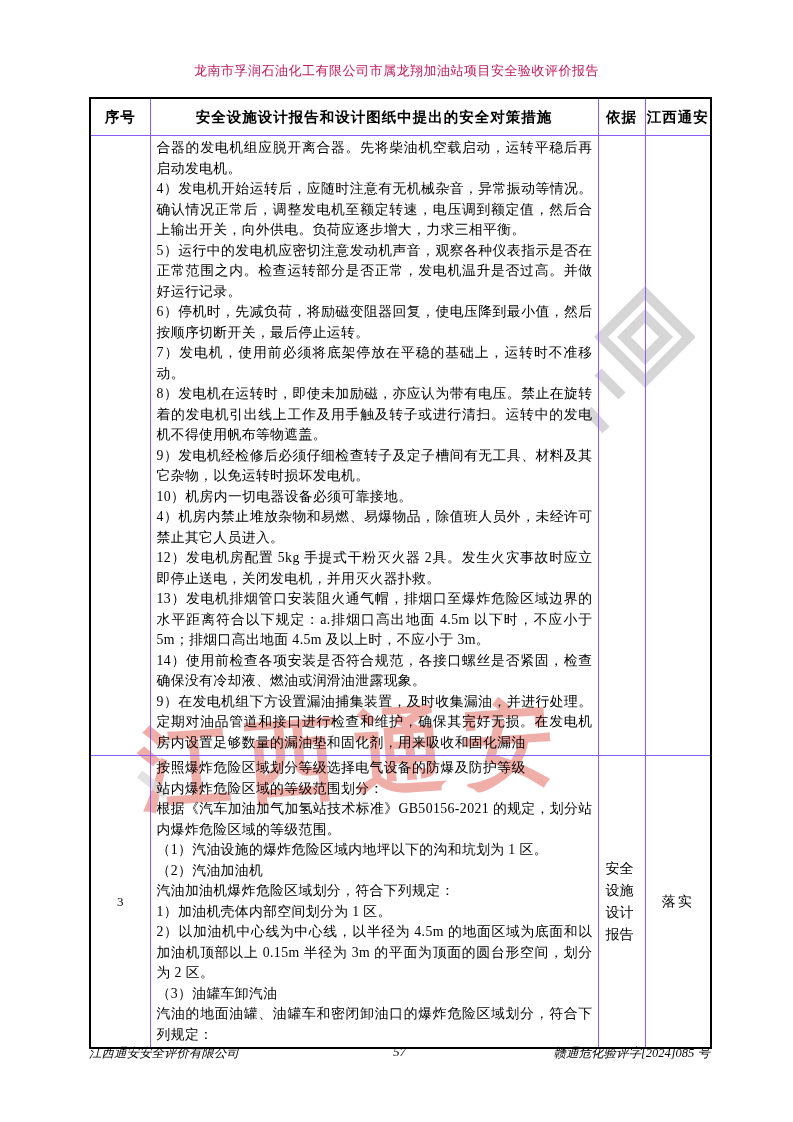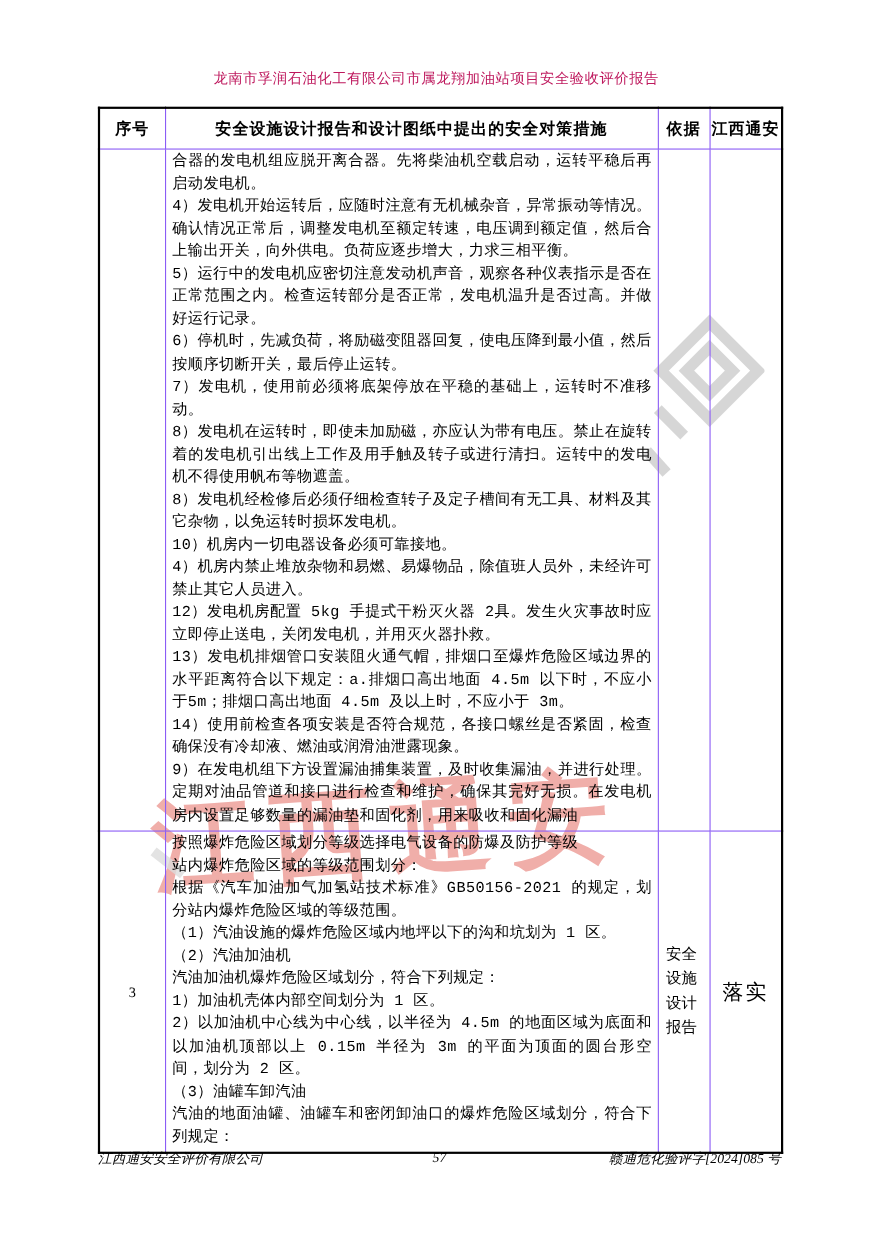--- a/index.html
+++ b/index.html
@@ -51,29 +51,29 @@
   table.doc th {
     height:34px; font-size:14.5px; font-weight:bold;
     text-align:center; vertical-align:middle; letter-spacing:1px;
   }
   td.cell-content {
     font-size:13.8px; line-height:20.5px;
     padding:2px 5px 2px 6px;
     vertical-align:top; letter-spacing:.4px;
     text-align:justify;
   }
-  td.cell-content p { margin:0;font-family:Liberation Mono, monospace; }
+  td.cell-content p { margin:0; }
   td.cell-seq {
     text-align:center; vertical-align:middle; font-size:13px;
   }
   td.cell-basis { vertical-align:middle; font-size:14px; }
   td.cell-basis .basis-inner { width:32px; margin:4px auto; line-height:22px; }
   td.cell-status {
     text-align:center; vertical-align:middle;
-    font-size:19px; letter-spacing:2px;
+    font-size:14px; letter-spacing:2px;
   }
   tr.row-cont  { height:611px; }
   tr.row-three { height:287px; }
 
   
   .page-footer {
     position:absolute; top:1045px; left:89px; width:621px;
     height:18px; font-size:12.5px; z-index:2;font-style:italic;
   }
   .page-footer .f-left   { position:absolute; left:0; top:0; }
@@ -113,21 +113,21 @@
 
   <tr class="row-cont">
     <td class="cell-seq"></td>
     <td class="cell-content">
       <p>合器的发电机组应脱开离合器。先将柴油机空载启动，运转平稳后再启动发电机。</p>
       <p>4）发电机开始运转后，应随时注意有无机械杂音，异常振动等情况。确认情况正常后，调整发电机至额定转速，电压调到额定值，然后合上输出开关，向外供电。负荷应逐步增大，力求三相平衡。</p>
       <p>5）运行中的发电机应密切注意发动机声音，观察各种仪表指示是否在正常范围之内。检查运转部分是否正常，发电机温升是否过高。并做好运行记录。</p>
       <p>6）停机时，先减负荷，将励磁变阻器回复，使电压降到最小值，然后按顺序切断开关，最后停止运转。</p>
       <p>7）发电机，使用前必须将底架停放在平稳的基础上，运转时不准移动。</p>
       <p>8）发电机在运转时，即使未加励磁，亦应认为带有电压。禁止在旋转着的发电机引出线上工作及用手触及转子或进行清扫。运转中的发电机不得使用帆布等物遮盖。</p>
-      <p>8）发电机经检修后必须仔细检查转子及定子槽间有无工具、材料及其它杂物，以免运转时损坏发电机。</p>
+      <p>9）发电机经检修后必须仔细检查转子及定子槽间有无工具、材料及其它杂物，以免运转时损坏发电机。</p>
       <p>10）机房内一切电器设备必须可靠接地。</p>
       <p>4）机房内禁止堆放杂物和易燃、易爆物品，除值班人员外，未经许可禁止其它人员进入。</p>
       <p>12）发电机房配置 5kg 手提式干粉灭火器 2具。发生火灾事故时应立即停止送电，关闭发电机，并用灭火器扑救。</p>
       <p>13）发电机排烟管口安装阻火通气帽，排烟口至爆炸危险区域边界的水平距离符合以下规定：a.排烟口高出地面 4.5m 以下时，不应小于5m；排烟口高出地面 4.5m 及以上时，不应小于 3m。</p>
       <p>14）使用前检查各项安装是否符合规范，各接口螺丝是否紧固，检查确保没有冷却液、燃油或润滑油泄露现象。</p>
       <p>9）在发电机组下方设置漏油捕集装置，及时收集漏油，并进行处理。定期对油品管道和接口进行检查和维护，确保其完好无损。在发电机房内设置足够数量的漏油垫和固化剂，用来吸收和固化漏油</p>
     </td>
     <td class="cell-basis">
       <div class="basis-inner"></div>
     </td>

